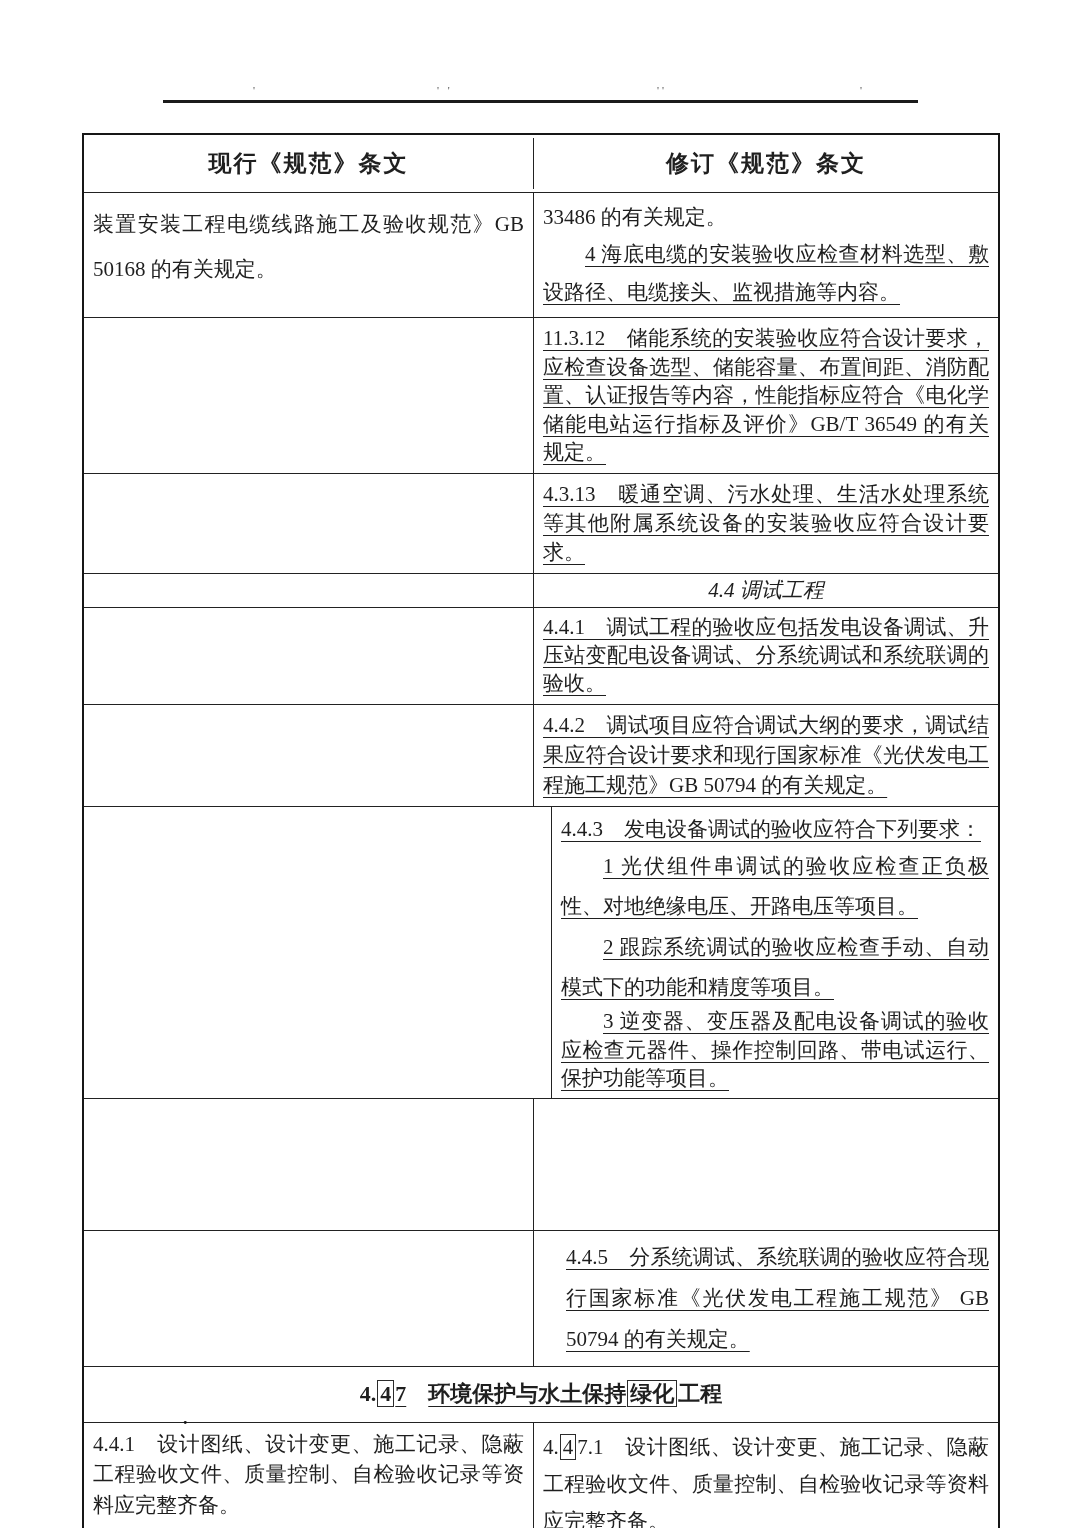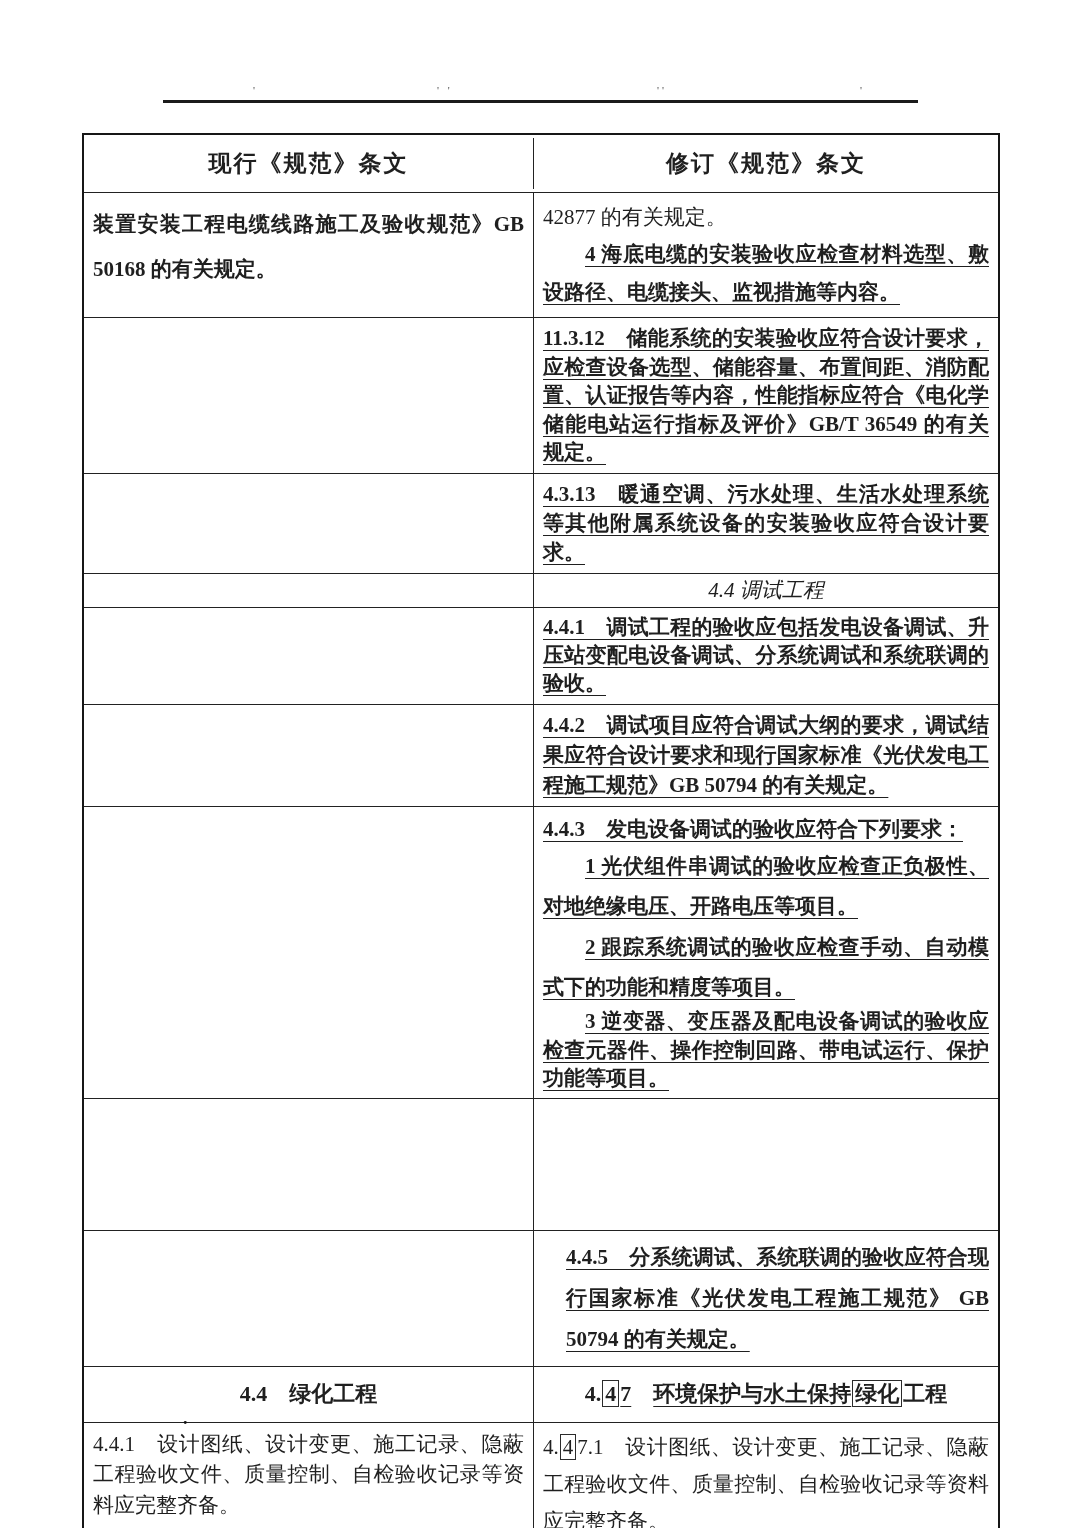--- a/index.html
+++ b/index.html
@@ -21,38 +21,38 @@
                border:2.5px solid #161616; background:#fff; }
   .row { display:flex; border-top:1.8px solid #222; }
   .row:first-child { border-top:none; }
   .cell { padding:6px 9px; font-size:21px; text-align:justify; }
   .cell.left  { width:450px; border-right:1.8px solid #222; }
   .cell.right { flex:1; }
   .para { line-height:1.4; }
   .para.indent { text-indent:2em; }
   .para.center { text-align:center; text-indent:0; }
   .para.bold { font-weight:bold; }
-  .u { text-decoration:underline; text-underline-offset:5px; text-decoration-thickness:1.3px;font-weight:bold; }
+  .u { text-decoration:underline; text-underline-offset:5px; text-decoration-thickness:1.3px; }
   .box { display:inline-block; border:1.5px solid #2b2b2b; padding:0 2px; margin:0 1px; line-height:1.15; }
 
   
   .header-row { min-height:57px; align-items:center; }
   .header-row .cell { font-family:"Liberation Sans","DejaVu Sans",sans-serif;
     font-weight:bold; font-size:23px; text-align:center; letter-spacing:2px; padding:10px 9px; }
 
   
   .row-0 { min-height:114px; }
   .row-0 .right .para { line-height:1.78; }
-  .row-0 .left  .para { line-height:2.15; padding-top:3px;font-weight:bold; }
+  .row-0 .left  .para { line-height:2.15; padding-top:3px; }
   .row-1 { min-height:114px; } .row-1 .para { line-height:1.36; }
   .row-2 { min-height:58px; }  .row-2 .para { line-height:1.38; }
   .row-3 { min-height:31px;font-style:italic; }  .row-3 .cell { padding:2px 9px; }
   .row-4 { min-height:56px; }  .row-4 .para { line-height:1.33; }
   .row-5 { min-height:89px; }  .row-5 .para { line-height:1.42; }
-  .row-6 { min-height:268px; }
+  .row-6 { min-height:268px;padding-left:18px; }
   .row-6 .para:nth-child(1) { line-height:1.55; }
   .row-6 .para:nth-child(2), .row-6 .para:nth-child(3) { line-height:1.92; }
   .row-6 .para:nth-child(4) { line-height:1.35; }
   .row-7 { min-height:132px; } .row-7 .para { line-height:2.05; padding-top:4px; }
   .row-8 { min-height:85px; }  .row-8 .para { line-height:1.95;margin-left:23px; }
   .row-9 { min-height:56px; }
   .row-9 .cell { padding-top:12px; font-size:22px; }
   .row-10 { min-height:74px; }
   .row-10 .left .para { line-height:1.45; }
   .row-10 .right .para { line-height:1.75; }
@@ -73,21 +73,21 @@
   <div class="doc-table">
       <div class="row header-row">
         <div class="cell left">现行《规范》条文</div>
         <div class="cell right">修订《规范》条文</div>
       </div>
       <div class="row row-0">
         <div class="cell left">
           <div class="para"><span class="">装置安装工程电缆线路施工及验收规范》GB 50168 的有关规定。</span></div>
         </div>
         <div class="cell right">
-          <div class="para"><span class="">42877 的有关规定。</span></div>
+          <div class="para"><span class="">33486 的有关规定。</span></div>
           <div class="para indent"><span class="u ">4 海底电缆的安装验收应检查材料选型、敷设路径、电缆接头、监视措施等内容。</span></div>
         </div>
       </div>
       <div class="row row-1">
         <div class="cell left"></div>
         <div class="cell right">
           <div class="para"><span class="u ">11.3.12　储能系统的安装验收应符合设计要求，应检查设备选型、储能容量、布置间距、消防配置、认证报告等内容，性能指标应符合《电化学储能电站运行指标及评价》GB/T 36549 的有关规定。</span></div>
         </div>
       </div>
       <div class="row row-2">
@@ -126,23 +126,20 @@
       <div class="row row-7">
         <div class="cell left"></div>
       </div>
       <div class="row row-8">
         <div class="cell left"></div>
         <div class="cell right">
           <div class="para"><span class="u ">4.4.5　分系统调试、系统联调的验收应符合现行国家标准《光伏发电工程施工规范》 GB 50794 的有关规定。</span></div>
         </div>
       </div>
       <div class="row row-9">
-        <div class="cell left">
-          <div class="para center bold"><span class="">4.4　绿化工程</span></div>
-        </div>
         <div class="cell right">
           <div class="para center bold"><span class="">4.</span><span class="box">4</span><span class="u ">7</span><span class="">　</span><span class="u ">环境保护与水土保持</span><span class="box">绿化</span><span class="">工程</span></div>
         </div>
       </div>
       <div class="row row-10">
         <div class="cell left">
           <div class="para"><span class="">4.4.1　设计图纸、设计变更、施工记录、隐蔽工程验收文件、质量控制、自检验收记录等资料应完整齐备。</span></div>
         </div>
         <div class="cell right">
           <div class="para"><span class="">4.</span><span class="box">4</span><span class="">7.1　设计图纸、设计变更、施工记录、隐蔽工程验收文件、质量控制、自检验收记录等资料应完整齐备。</span></div>

